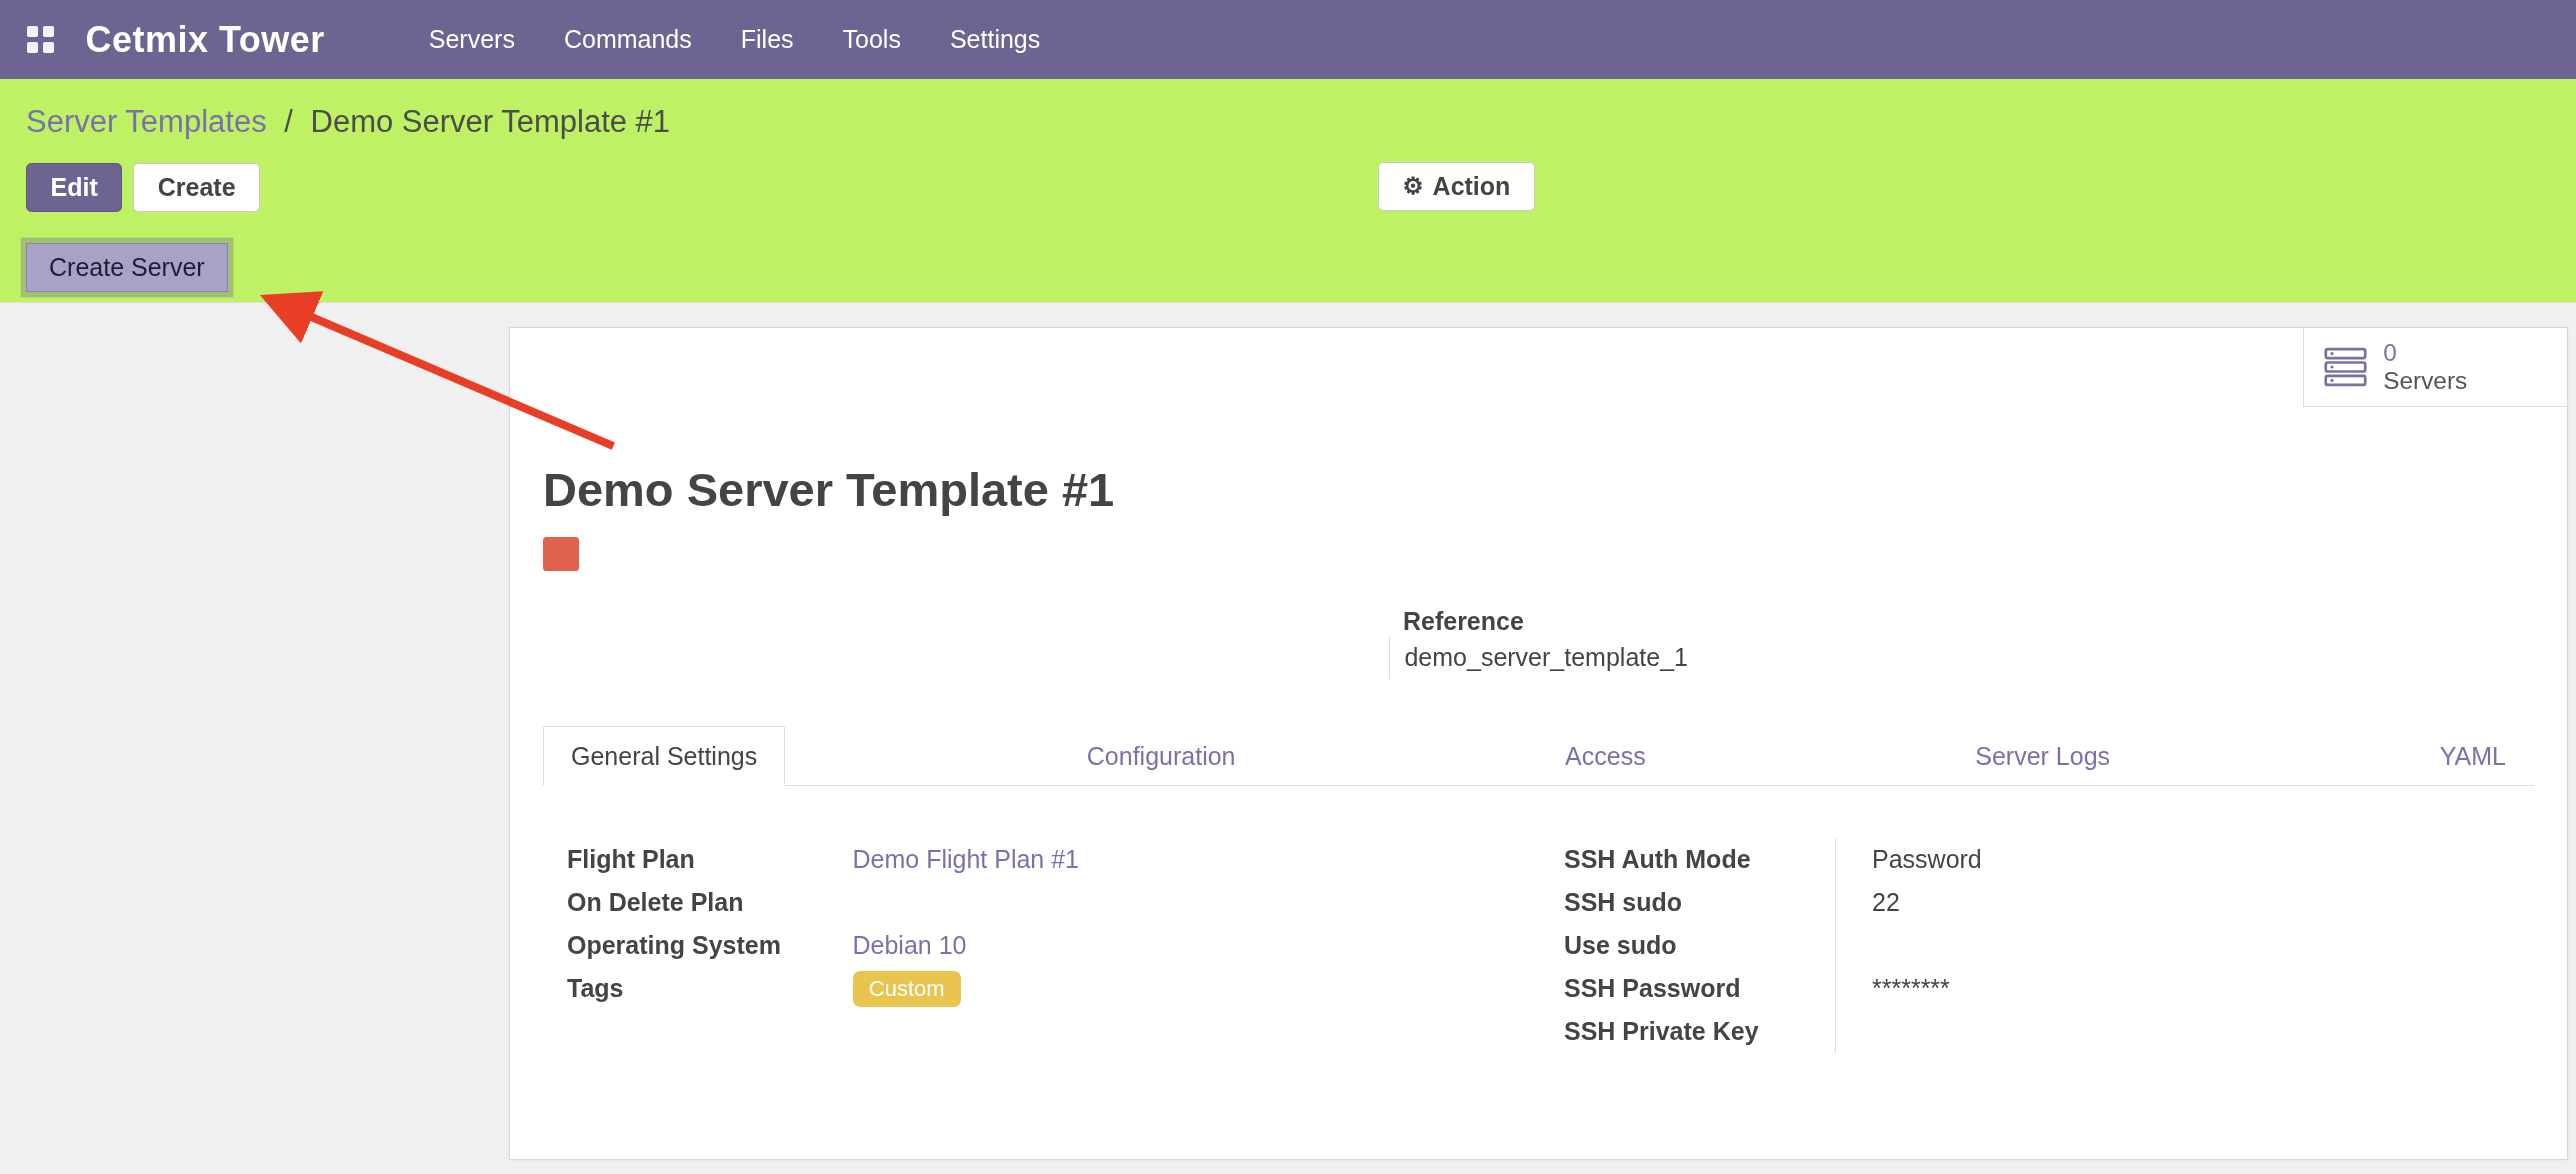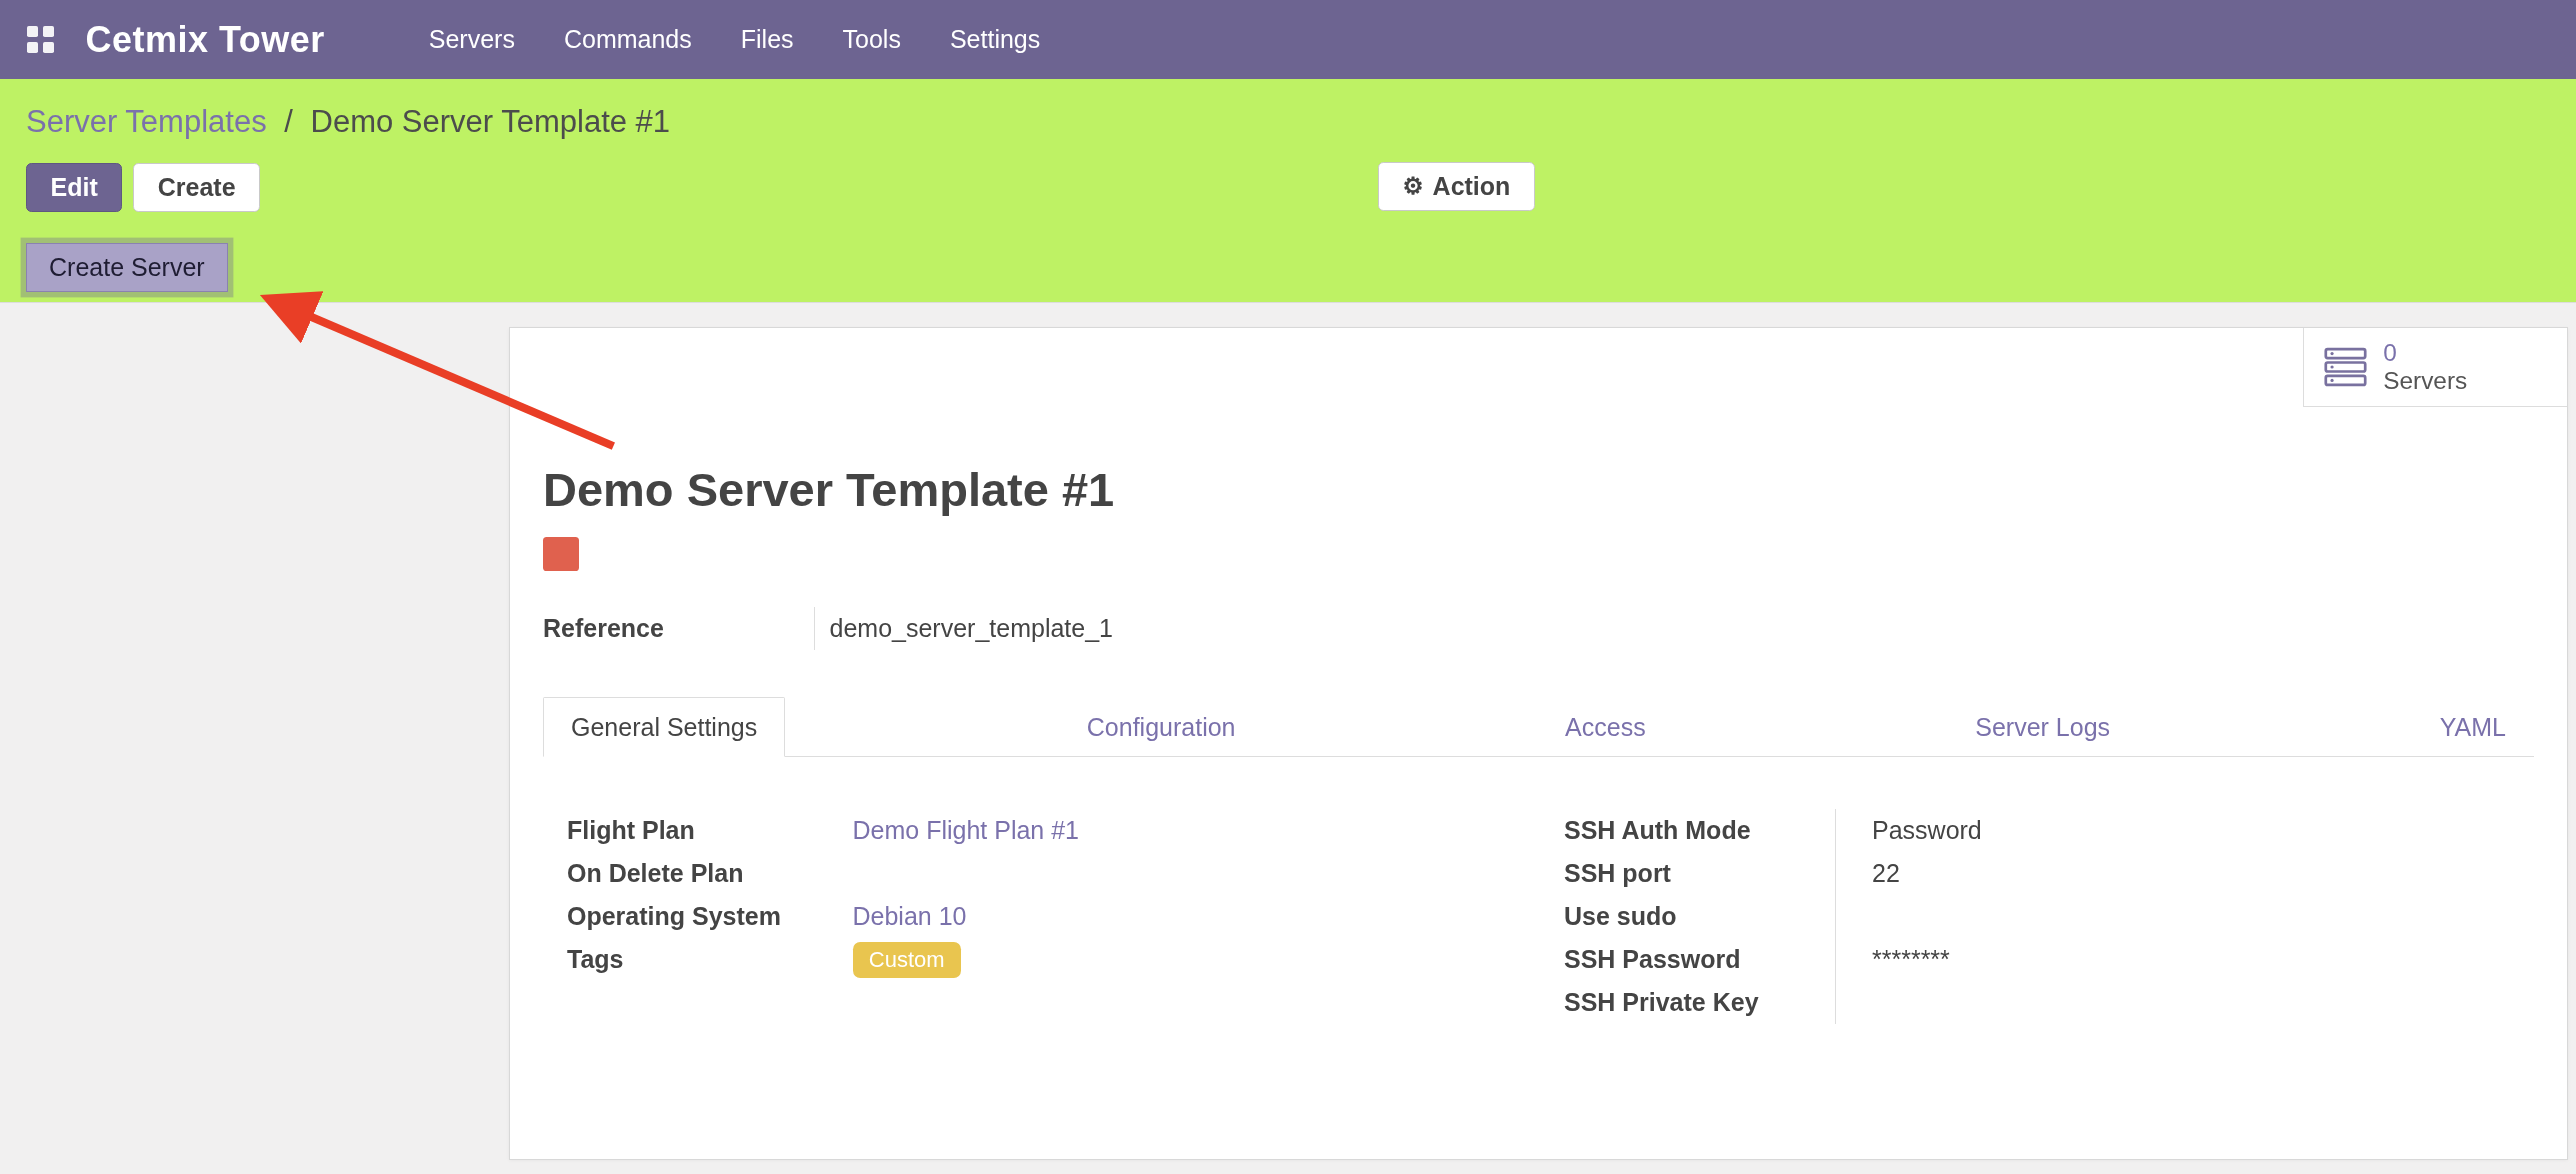--- a/index.html
+++ b/index.html
@@ -117,21 +117,21 @@
   .sheet-body { padding: 135px 33px 0 33px; }
   .record-title { font-size: 47px; font-weight: 700; color: #444444; line-height: 54px; }
   .color-swatch { width: 36px; height: 34px; background: #e0614e; border-radius: 3.6px; margin-top: 20px; cursor: pointer; }
 
   .field-row { display: flex; align-items: center; min-height: 43px; font-size: 25px; }
   .field-label { width: 271px; font-weight: 700; color: #444444; flex: 0 0 auto; }
   .field-value { color: #444444; padding-left: 14.5px; min-height: 43px; display: flex; align-items: center; }
   .with-sep { border-left: 0.9px solid #dddddd; }
   .link-value { color: #7a71ab; cursor: pointer; }
 
-  .reference-row { margin-top: 36px; }
+  .reference-row { margin-top: 36px; flex-direction: column; }
 
   
   .tabs {
     margin-top: 47px;
     display: flex;
     border-bottom: 0.9px solid #dddddd;
     font-size: 25px;
     height: 60px;
     justify-content: space-between;
   }
@@ -280,21 +280,21 @@
             </div>
           </div>
         </div>
 
         <div class="col-right">
           <div class="field-row">
             <div class="field-label">SSH Auth Mode</div>
             <div class="field-value with-sep">Password</div>
           </div>
           <div class="field-row">
-            <div class="field-label">SSH port</div>
+            <div class="field-label">SSH sudo</div>
             <div class="field-value with-sep">22</div>
           </div>
           <div class="field-row">
             <div class="field-label">Use sudo</div>
             <div class="field-value with-sep"></div>
           </div>
           <div class="field-row">
             <div class="field-label">SSH Password</div>
             <div class="field-value with-sep">********</div>
           </div>

